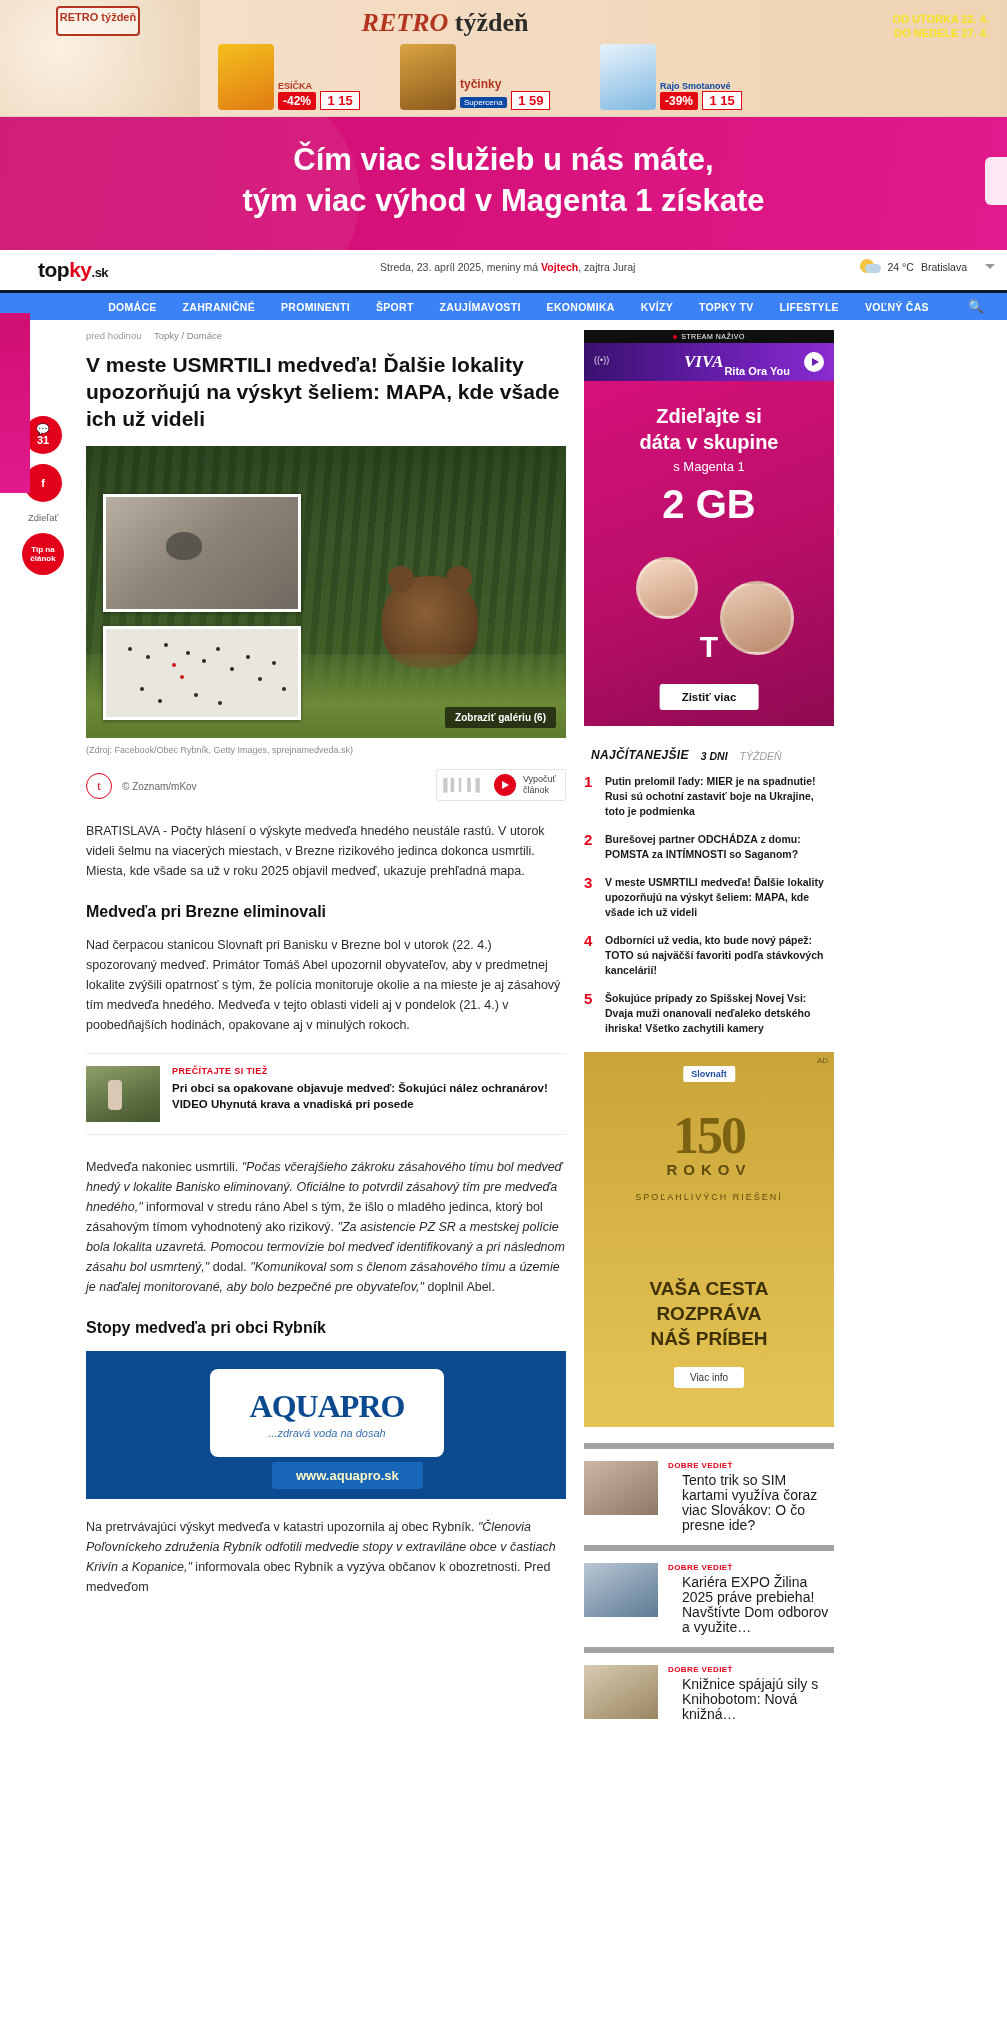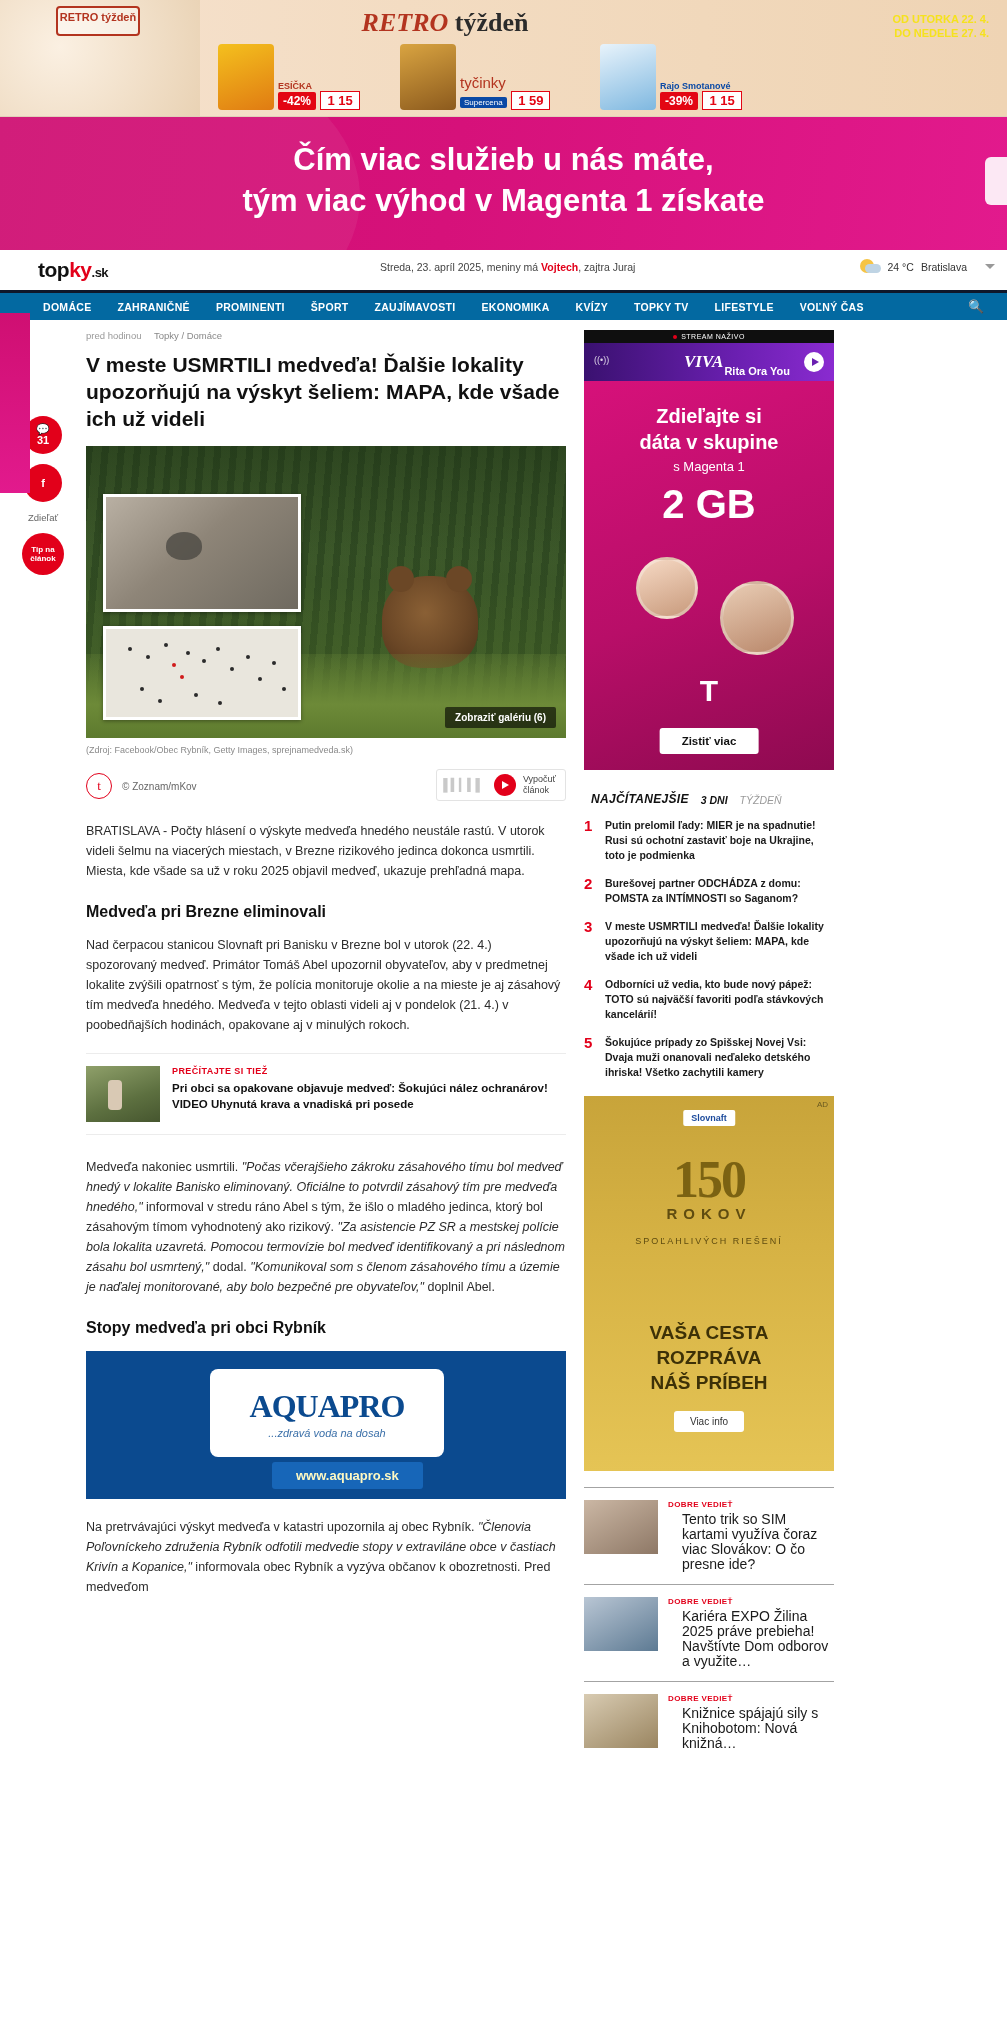--- a/index.html
+++ b/index.html
@@ -101,22 +101,23 @@
   .sun { width: 14px; height: 14px; border-radius: 50%; background: #f6c445; display: inline-block; }
   .cloud { width: 16px; height: 9px; background: #bfd4e4; border-radius: 7px; display: inline-block; margin-left: -9px; }
   .chev-dn {
     position: absolute; right: 12px; top: 14px;
     width: 0; height: 0; border-left: 5px solid transparent;
     border-right: 5px solid transparent; border-top: 5px solid #999;
   }
 
   
   .nav {
-    height: 27px; background: #0369a1; display: flex; align-items: center;
+    height: 27px; background: #3b82f6; display: flex; align-items: center;
     position: relative;
+    justify-content: center;
   }
   .nav a {
     color: #fff; font-size: 10.5px; font-weight: bold; text-decoration: none;
     padding: 0 13px; letter-spacing: .3px; white-space: nowrap;
   }
   .nav a:first-child { margin-left: 30px; }
   .nav-search {
     position: absolute; right: 22px; top: 6px; color: #fff; font-size: 13px;
   }
 
@@ -283,21 +284,21 @@
   }
   .viva-txt { position: absolute; right: 44px; top: 22px; color: #fff; font-size: 11px; font-weight: bold; }
   .viva-play {
     position: absolute; right: 10px; top: 9px; width: 20px; height: 20px;
     border-radius: 50%; background: #fff; display: flex; align-items: center; justify-content: center;
   }
   .viva-play .t { width: 0; height: 0; border-left: 7px solid #6a1fb0; border-top: 4px solid transparent; border-bottom: 4px solid transparent; margin-left: 2px; }
   .viva-left-icon { position: absolute; left: 10px; top: 12px; color: #fff; font-size: 9px; opacity: .8; }
 
   .telekom-ad {
-    height: 389px; background: linear-gradient(160deg,#d6117a 0%, #b80e68 55%, #8e0a50 100%);
+    height: 345px; background: linear-gradient(160deg,#d6117a 0%, #b80e68 55%, #8e0a50 100%);
     position: relative; color: #fff; text-align: center; overflow: hidden;
   }
   .telekom-ad h3 { font-size: 20px; line-height: 26px; margin-top: 22px; font-weight: bold; }
   .telekom-ad .sub { font-size: 13px; margin-top: 4px; }
   .telekom-ad .gb { font-size: 40px; font-weight: bold; margin-top: 8px; }
   .tk-face {
     position: absolute; border-radius: 50%; background: #f0d3c0; border: 3px solid rgba(255,255,255,.3);
   }
   .tk-face.a { left: 52px; top: 176px; width: 62px; height: 62px; background: linear-gradient(160deg,#f6d9c4,#c89a7c); }
   .tk-face.b { right: 40px; top: 200px; width: 74px; height: 74px; background: linear-gradient(160deg,#e9cdb5,#b9876a); }
@@ -334,21 +335,21 @@
   }
   .sl-150 { font-family: "Liberation Serif", serif; font-size: 52px; font-weight: bold; color: #7b6212; margin-top: 54px; letter-spacing: -2px; }
   .sl-rokov { font-size: 15px; font-weight: bold; letter-spacing: 6px; color: #5f4c10; margin-top: -4px; }
   .sl-sub { font-size: 9px; letter-spacing: 2px; margin-top: 14px; color: #5f4c10; }
   .sl-claim { font-size: 19px; font-weight: bold; line-height: 25px; margin-top: 74px; color: #3d3107; }
   .sl-btn {
     display: inline-block; margin-top: 16px; background: #fff; color: #333;
     font-size: 10px; padding: 5px 16px; border-radius: 3px;
   }
 
-  .dv-item { display: flex; gap: 10px; padding: 12px 0; border-top: 1px solid #a3a3a3; }
+  .dv-item { display: flex; gap: 10px; padding: 12px 0; border-top: 6px solid #a3a3a3; }
   .dv-thumb { width: 74px; height: 54px; flex: 0 0 74px; background: #cfcfcf; overflow: hidden; position: relative; }
   .dv-thumb.a { background: linear-gradient(150deg,#cbb7a4,#8e7866); }
   .dv-thumb.b { background: linear-gradient(150deg,#b9c6d4,#5d7a93); }
   .dv-thumb.c { background: linear-gradient(150deg,#d8cbb2,#9a8560); }
   .dv-kicker { font-size: 8px; color: #e2001a; font-weight: bold; letter-spacing: .4px; margin-bottom: 3px; }
   .dv-title { font-size: 14px; line-height: 15px; color: #1a1a1a; margin-left: 14px; }
 
   
   .edge-strip {
     position: absolute; left: 0; top: 0; width: 30px; height: 180px;
@@ -382,21 +383,21 @@
           <div class="pricetag">-42%</div>
           <div class="pricebox">1 15</div>
         </div>
       </div>
     </div>
 
     <div class="prod" style="left:400px;bottom:6px;">
       <div style="display:flex;align-items:flex-end;gap:4px;">
         <div class="prod-img" style="background:linear-gradient(160deg,#d9a441,#8c5a1d);"></div>
         <div>
-          <div style="font-size:15px;font-weight:normal;color:#b3341f;">tyčinky</div>
+          <div style="font-size:12px;font-weight:bold;color:#b3341f;">tyčinky</div>
           <div class="supercena">Supercena</div>
           <div class="pricebox">1 59</div>
         </div>
       </div>
     </div>
 
     <div class="prod" style="left:600px;bottom:6px;">
       <div style="display:flex;align-items:flex-end;gap:4px;">
         <div class="prod-img" style="background:linear-gradient(160deg,#e8f3fb,#7fb8e0);"></div>
         <div>

